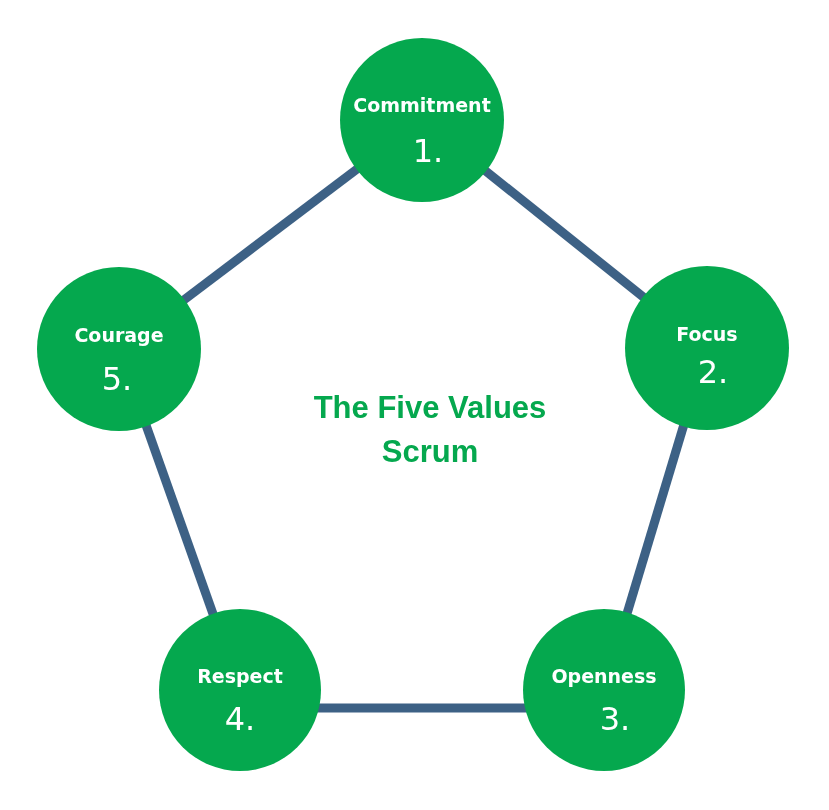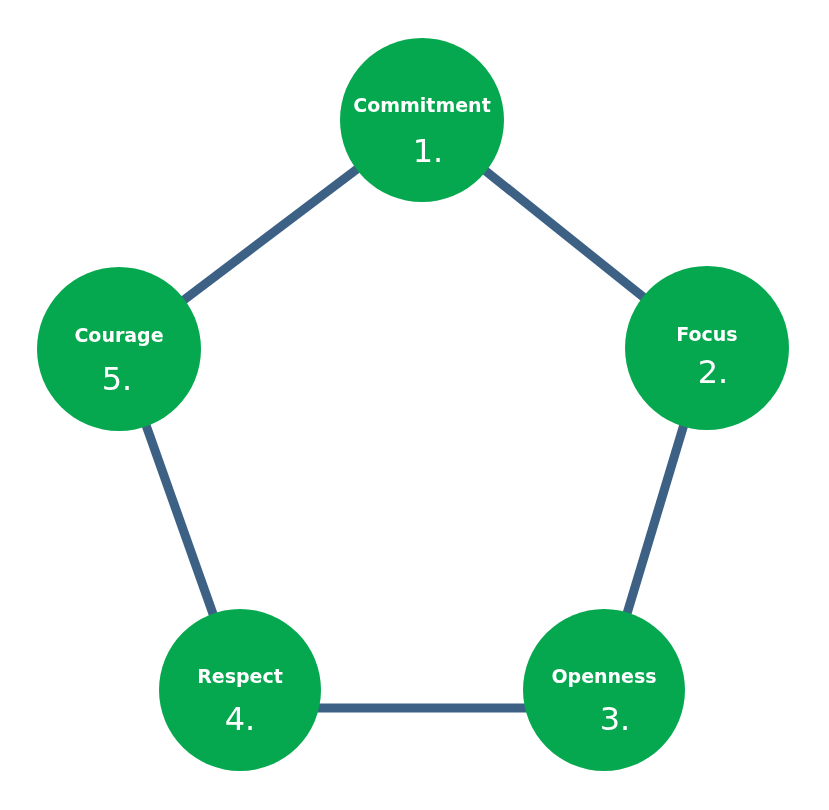--- a/index.html
+++ b/index.html
@@ -48,13 +48,15 @@
   </g>
 
   <g>
     <circle cx="119" cy="349" r="82" fill="#05a84e"></circle>
     <text class="node-label" x="119" y="342" text-anchor="middle" fill="#ffffff">Courage</text>
     <text class="node-num" x="117" y="390" text-anchor="middle" fill="#ffffff">5.</text>
   </g>
 </svg>
 
 <div class="center-title" style="color: rgb(5, 168, 78);">
+  <div>The Five Values</div>
+  <div>Scrum</div>
 </div>
 
 </body></html>

